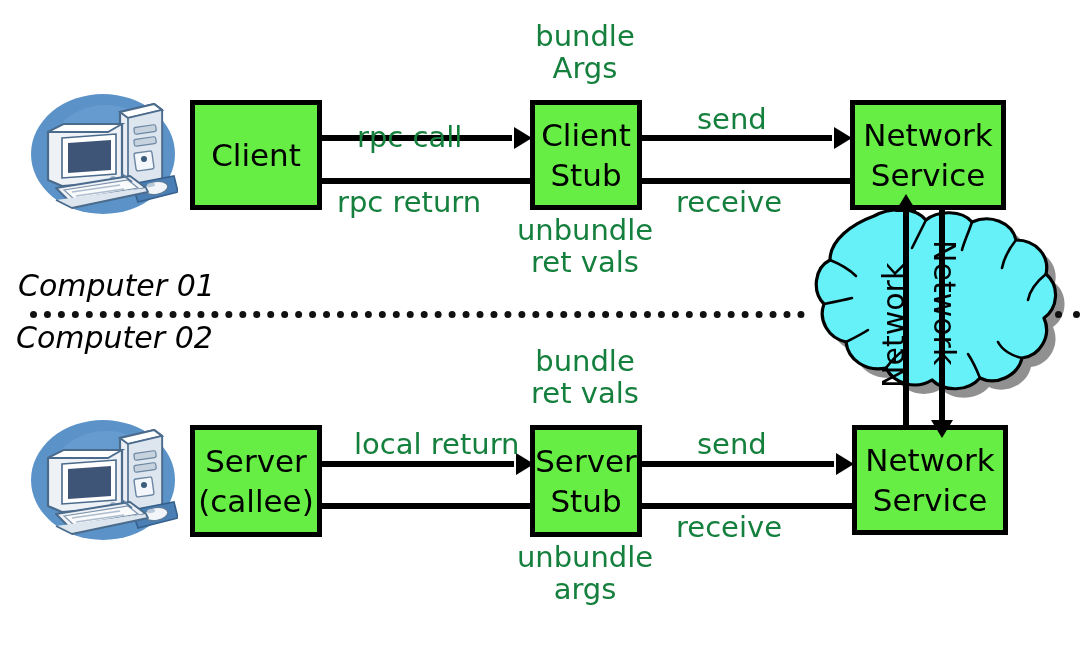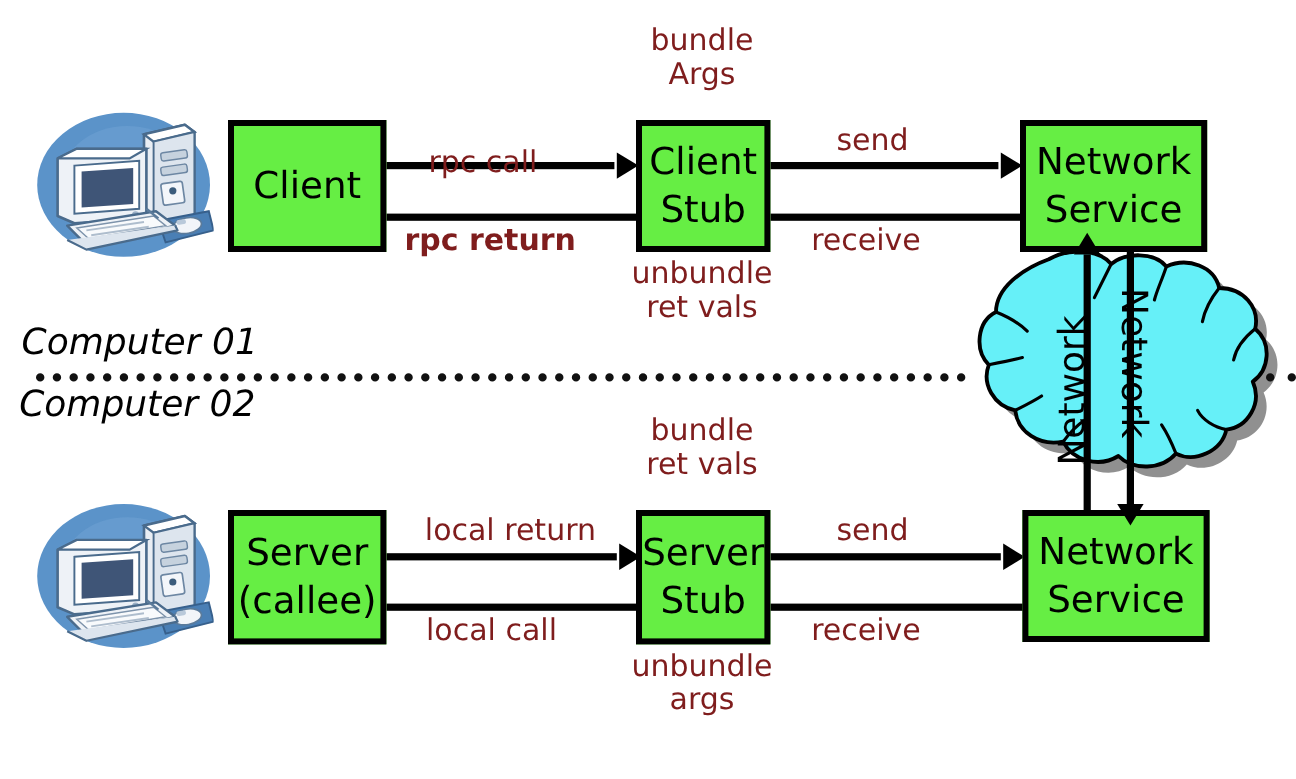--- a/index.html
+++ b/index.html
@@ -29,23 +29,23 @@
     color: #000000;
     font-family: "DejaVu Sans", sans-serif;
     font-size: 31px;
     line-height: 1.30;
     z-index: 6;
   }
   .box .l1, .box .l2 { display: block; white-space: nowrap; }
 
   .lbl {
     position: absolute;
-    color: #7f1d1d;
-    font-family: "DejaVu Sans", sans-serif;
-    font-size: 25px;
+    color: #15803d;
+    font-family: "DejaVu Sans", sans-serif;
+    font-size: 29px;
     line-height: 1.12;
     white-space: nowrap;
     z-index: 7;
   }
   .lbl.center { text-align: center; }
 
   .machine-lbl {
     position: absolute;
     font-size: 30px;
     color: #000;
@@ -163,21 +163,21 @@
   </div>
 
   <div class="box" style="left:190px; top:100px; width:132px; height:110px;">
     <span class="l1">Client</span>
   </div>
 
   <div class="arrow-h right" style="left:322px; top:135px; width:190px;"></div>
   <div class="lbl" style="left:357px; top:121px;">rpc call</div>
 
   <div class="arrow-h left" style="left:322px; top:178px; width:208px;"></div>
-  <div class="lbl" style="left:337px; top:186px;font-weight:bold;">rpc return</div>
+  <div class="lbl" style="left:337px; top:186px;">rpc return</div>
 
   <div class="lbl center" style="left:510px; top:20px; width:150px;">
     <span>bundle</span><br>
     <span>Args</span>
   </div>
 
   <div class="box" style="left:530px; top:100px; width:112px; height:110px;">
     <span class="l1">Client</span>
     <span class="l2">Stub</span>
   </div>
@@ -286,21 +286,20 @@
 
   <div class="box" style="left:190px; top:425px; width:132px; height:112px;">
     <span class="l1">Server</span>
     <span class="l2">(callee)</span>
   </div>
 
   <div class="arrow-h right" style="left:322px; top:461px; width:192px;"></div>
   <div class="lbl" style="left:330px; top:428px;margin-left:24px;">local return</div>
 
   <div class="arrow-h left" style="left:322px; top:503px; width:208px;"></div>
-  <div class="lbl" style="left:355px; top:511px;">local call</div>
 
   <div class="lbl center" style="left:505px; top:345px; width:160px;">
     <span>bundle</span><br>
     <span>ret vals</span>
   </div>
 
   <div class="box" style="left:530px; top:425px; width:112px; height:112px;">
     <span class="l1">Server</span>
     <span class="l2">Stub</span>
   </div>

